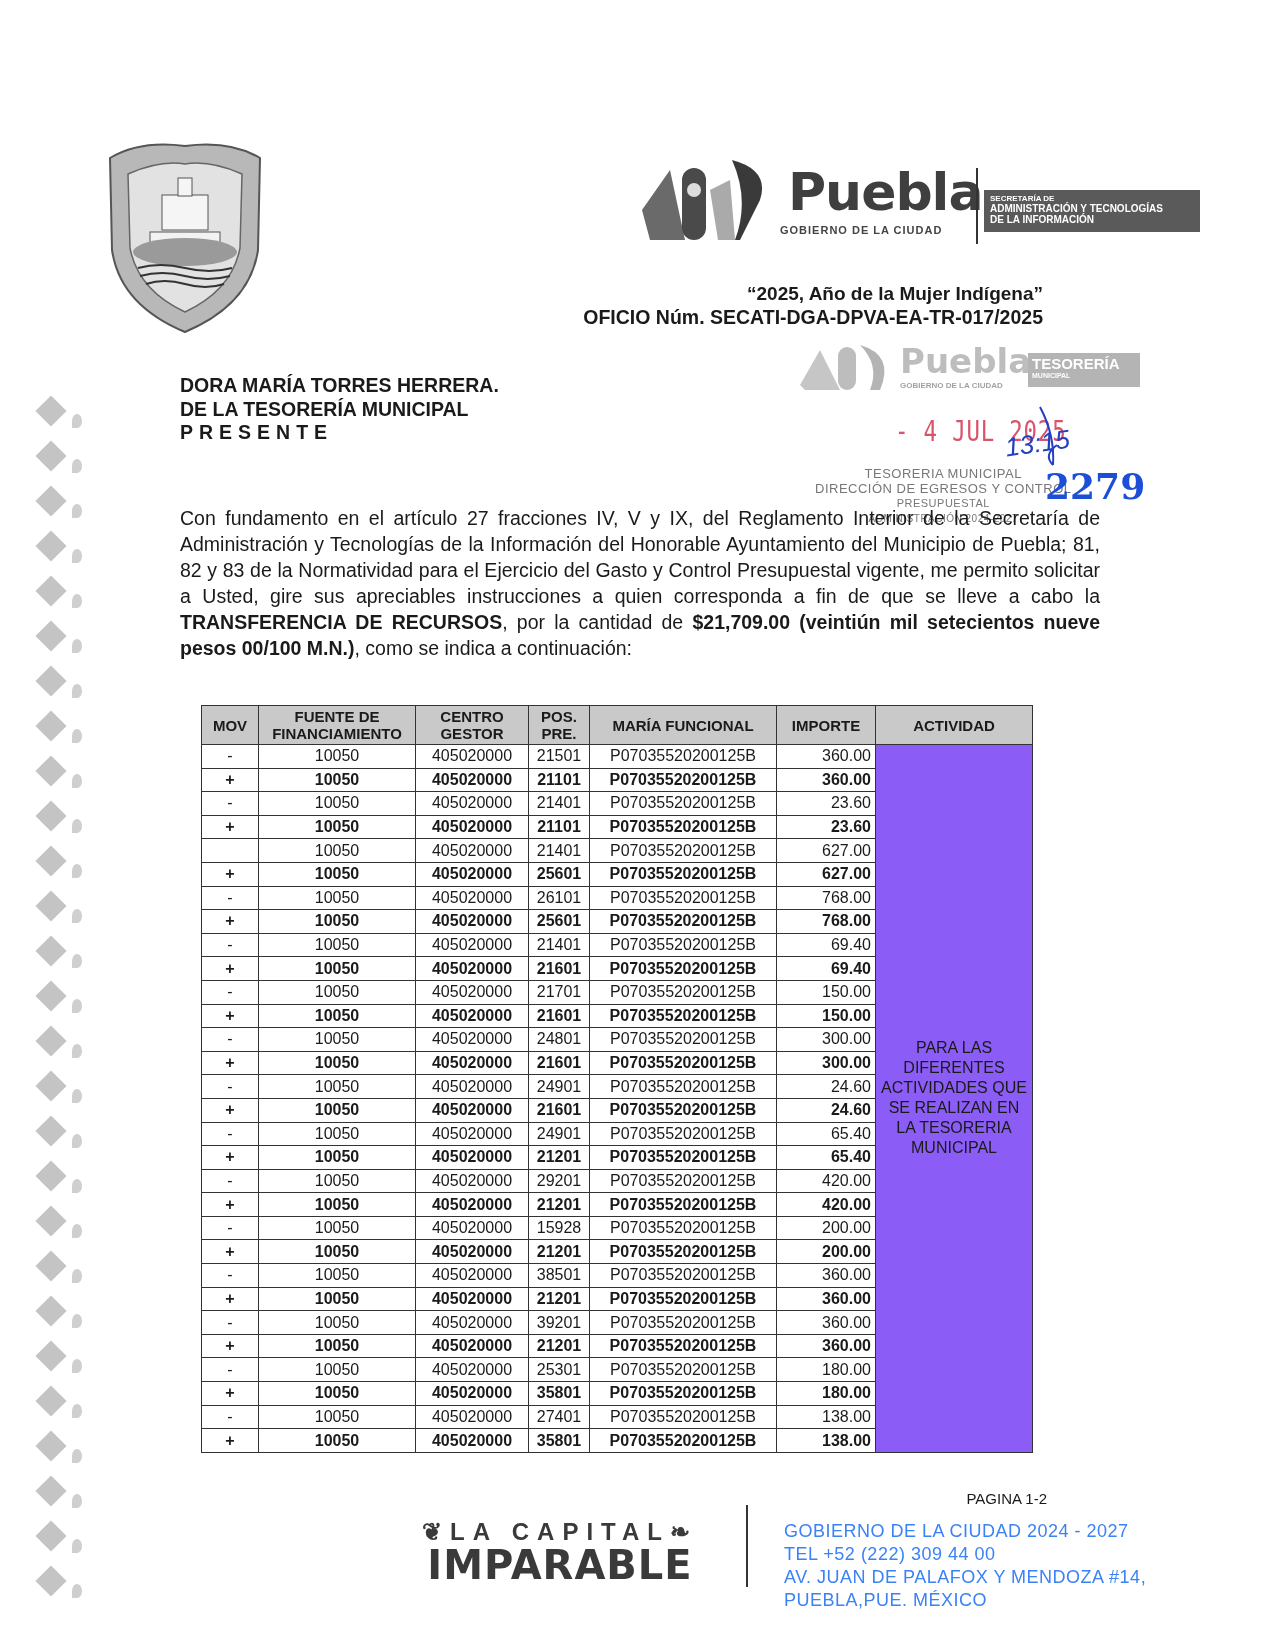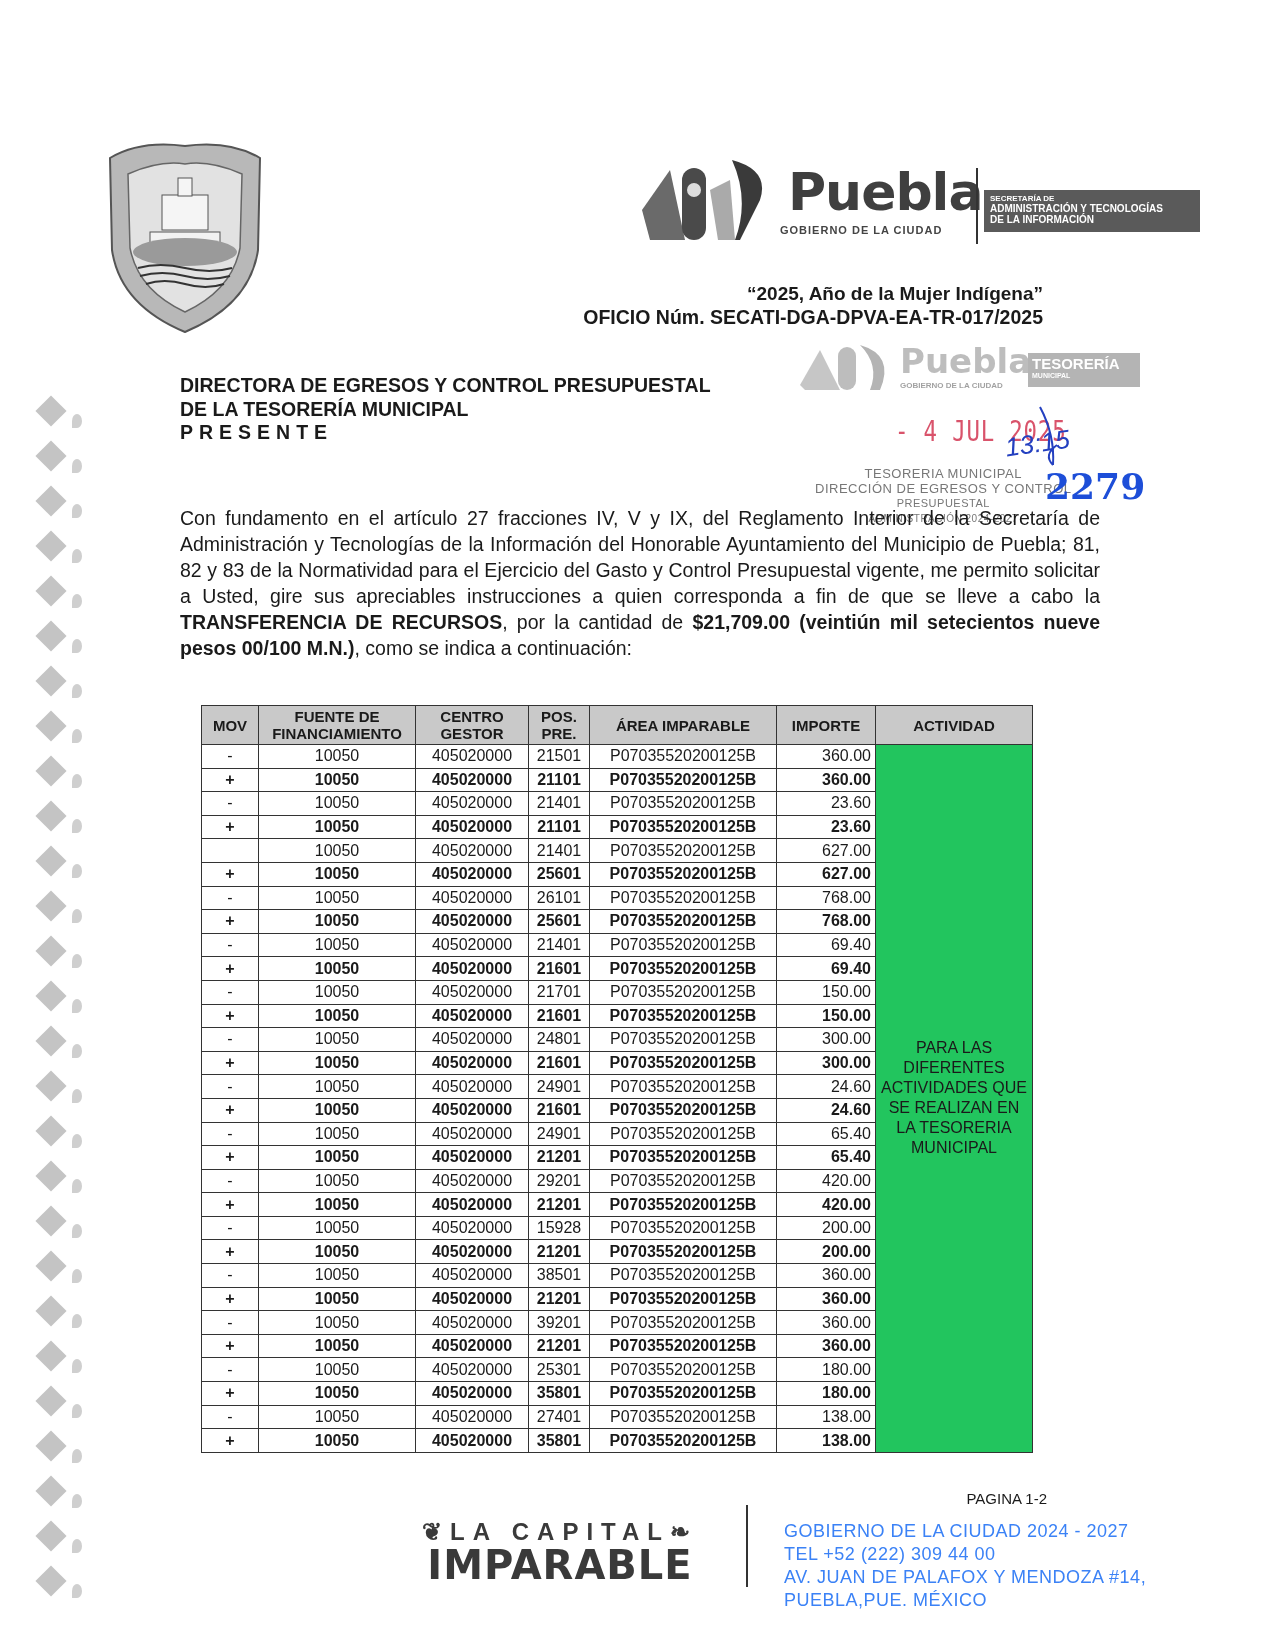--- a/index.html
+++ b/index.html
@@ -37,21 +37,21 @@
   
   .body-text{left:180px;top:505px;width:920px;font-size:19.5px;line-height:26px;text-align:justify;}
   .body-text b{font-weight:bold;}
   
   table.t{position:absolute;left:201px;top:705px;border-collapse:collapse;font-size:16px;}
   table.t th,table.t td{border:1.3px solid #333;padding:0 4px;height:22.6px;line-height:20px;}
   table.t th{background:#c9c9c9;font-weight:bold;font-size:15px;line-height:17px;height:38px;text-align:center;}
   table.t td{text-align:center;}
   table.t td.imp{text-align:right;}
   table.t tr.plus td{font-weight:bold;}
-  td.act{vertical-align:middle;text-align:center;font-size:16px;line-height:21px;background:#22c55e;}
+  td.act{vertical-align:middle;text-align:center;font-size:16px;line-height:21px;background:#8b5cf6;}
   .pagina{right:222px;top:1474px;font-size:15px;margin-top:16px;}
   
   .capital{left:410px;top:1518px;width:300px;}
   .capital .lc{font-size:24px;font-weight:bold;letter-spacing:8px;color:#3a3a3a;text-align:center;}
   .capital .im{font-size:40px;font-weight:bold;color:#3a3a3a;letter-spacing:1px;text-align:center;line-height:38px;font-family:"DejaVu Sans",sans-serif;}
   .fbar{left:746px;top:1505px;width:2px;height:82px;background:#333;}
   .finfo{left:784px;top:1520px;font-size:18px;color:#3b82f6;line-height:23px;letter-spacing:.5px;}
 </style>
 </head>
 <body>
@@ -166,35 +166,35 @@
 </svg>
 <div class="abs stamp-text">
   <div>TESORERIA MUNICIPAL</div>
   <div>DIRECCIÓN DE EGRESOS Y CONTROL</div>
   <div style="font-size:11px;">PRESUPUESTAL</div>
   <div style="font-size:10px;">ADMINISTRACIÓN 2024-2027</div>
 </div>
 <div class="abs folio">2279</div>
 
 <div class="abs addr">
-  <div>DIRECTORA DE EGRESOS Y CONTROL PRESUPUESTAL</div>
+  <div>DORA MARÍA TORRES HERRERA.</div>
   <div>DE LA TESORERÍA MUNICIPAL</div>
   <div class="presente">PRESENTE</div>
 </div>
 
 <div class="abs body-text"><span>Con fundamento en el artículo 27 fracciones IV, V y IX, del Reglamento Interior de la Secretaría de Administración y Tecnologías de la Información del Honorable Ayuntamiento del Municipio de Puebla; 81, 82 y 83 de la Normatividad para el Ejercicio del Gasto y Control Presupuestal vigente, me permito solicitar a Usted, gire sus apreciables instrucciones a quien corresponda a fin de que se lleve a cabo la </span><b>TRANSFERENCIA DE RECURSOS</b><span>, por la cantidad de </span><b>$21,709.00 (veintiún mil setecientos nueve pesos 00/100 M.N.)</b><span>, como se indica a continuación:</span></div>
 
 <table class="t">
   <thead>
     <tr>
       <th style="width:48px">MOV</th>
       <th style="width:148px">FUENTE DE FINANCIAMIENTO</th>
       <th style="width:104px">CENTRO GESTOR</th>
       <th style="width:52px">POS. PRE.</th>
-      <th style="width:178px">ÁREA IMPARABLE</th>
+      <th style="width:178px">MARÍA FUNCIONAL</th>
       <th style="width:90px">IMPORTE</th>
       <th style="width:148px">ACTIVIDAD</th>
     </tr>
   </thead>
   <tbody id="tbody">
       <tr>
         <td>-</td>
         <td>10050</td>
         <td>405020000</td>
         <td>21501</td>

